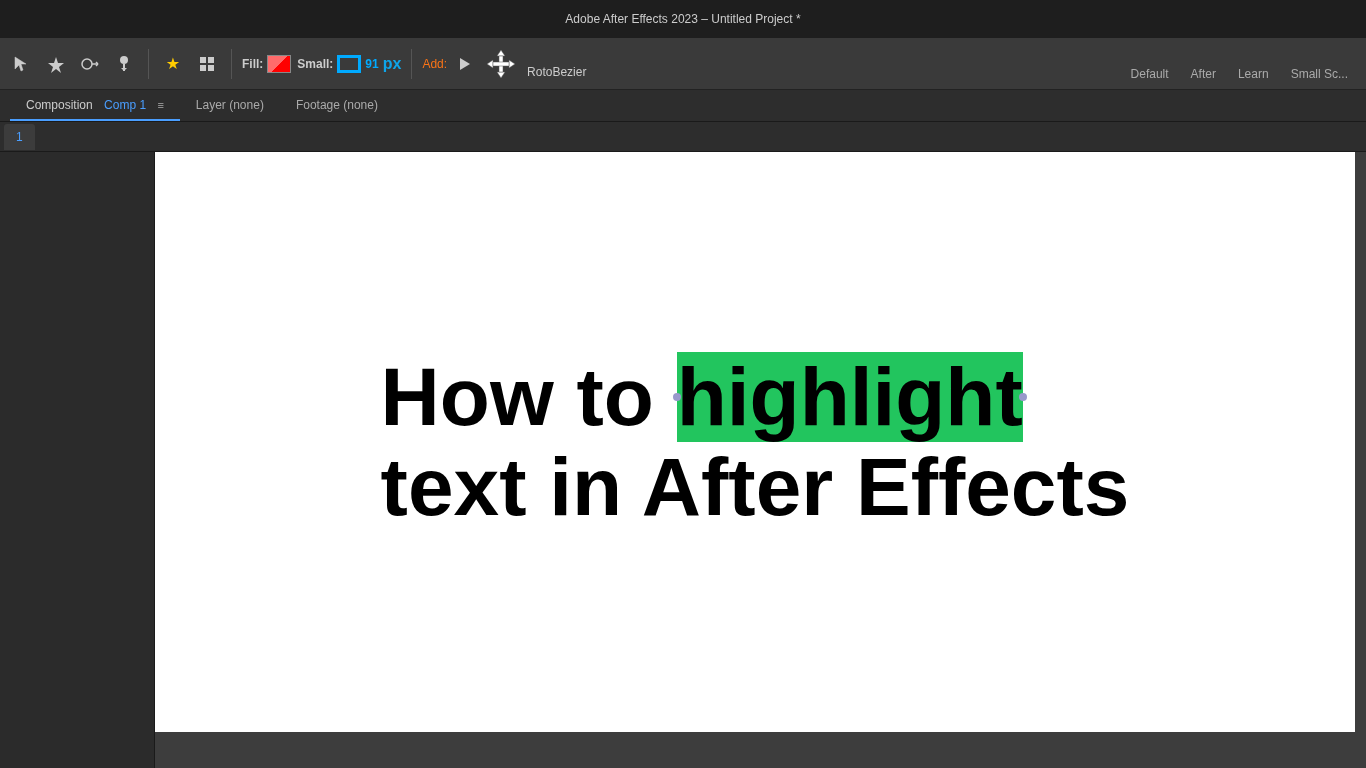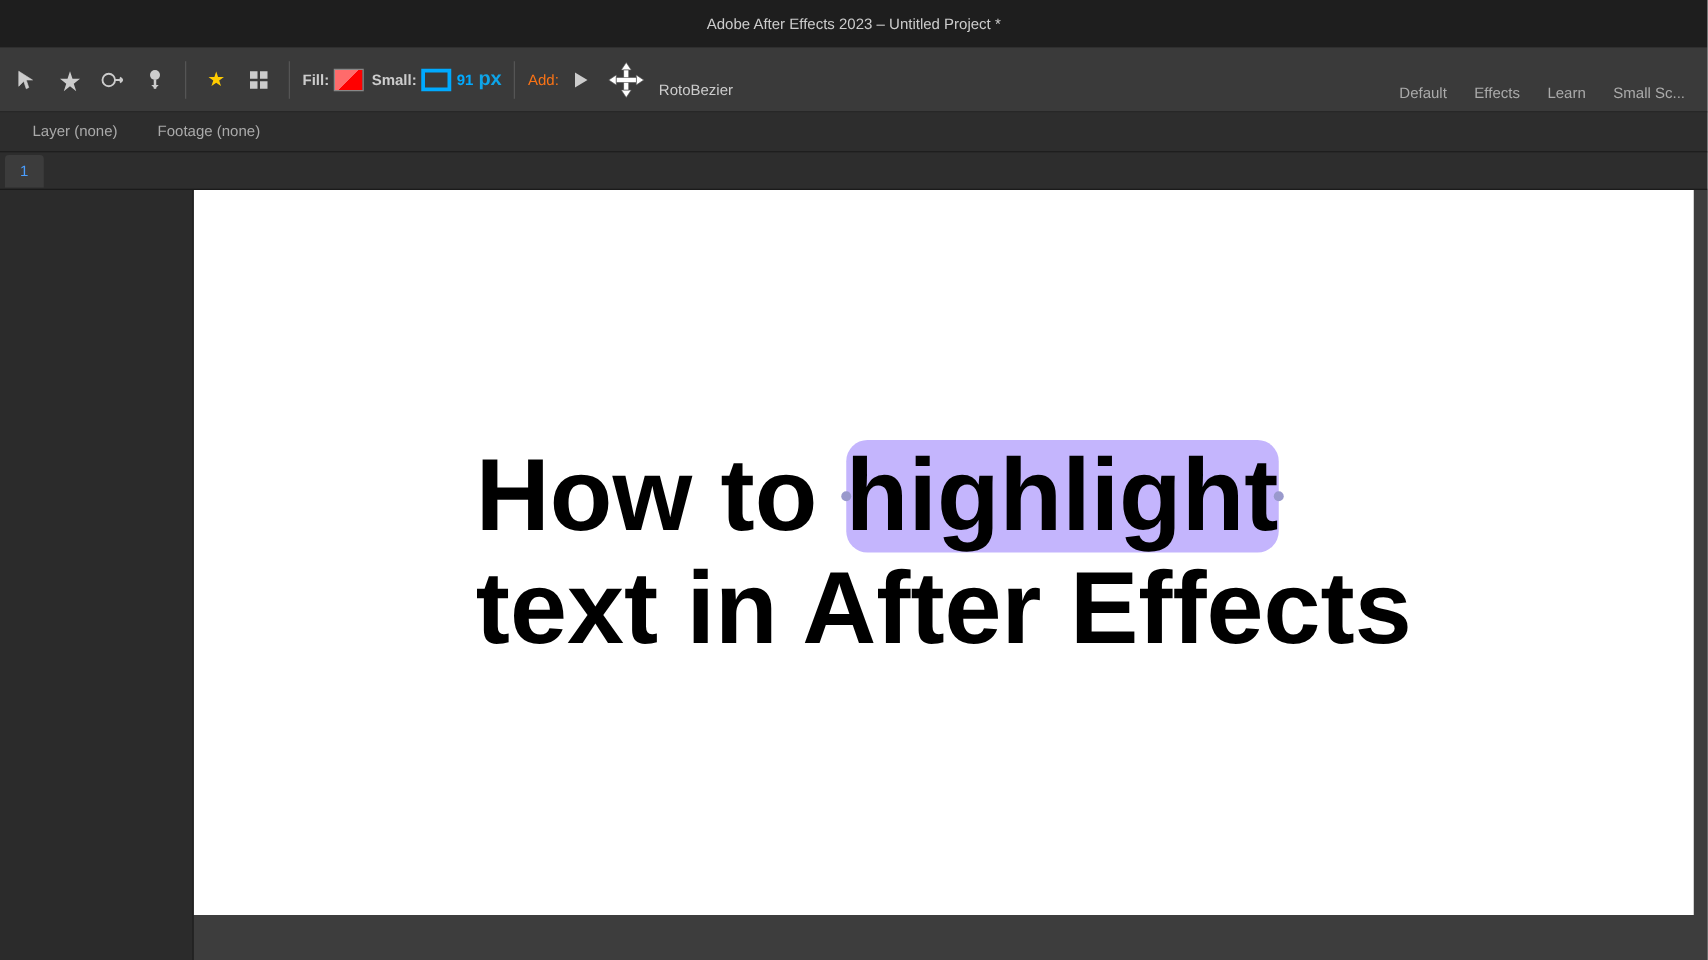--- a/index.html
+++ b/index.html
@@ -258,25 +258,24 @@
 
     .headline-line2 {
       font-size: 82px;
       font-weight: 900;
       color: #000000;
       line-height: 1.1;
       white-space: nowrap;
     }
 
     .highlight-word {
-      background-color: #c4b5fd;
+      background-color: #22c55e;
       color: #000000;
       position: relative;
       display: inline-block;
-      border-radius: 17px;
     }
 
     
     .handle {
       width: 8px;
       height: 8px;
       background: #9999cc;
       border-radius: 50%;
       position: absolute;
       top: 50%;
@@ -369,27 +368,34 @@
       <polygon points="32,18 26,14 26,22" fill="white" stroke="#555" stroke-width="0.5"></polygon>
       <rect x="16" y="10" width="4" height="16" fill="white" stroke="#555" stroke-width="0.5"></rect>
       <rect x="10" y="16" width="16" height="4" fill="white" stroke="#555" stroke-width="0.5"></rect>
     </svg>
   </div>
 
   <span class="rotobezier-label">RotoBezier</span>
 
   <div class="workspace-tabs">
     <span class="workspace-tab">Default</span>
-    <span class="workspace-tab">Effects</span>
+    <span class="workspace-tab">After</span>
     <span class="workspace-tab">Learn</span>
     <span class="workspace-tab">Small Sc...</span>
   </div>
 </div>
 
 <div id="panel-header">
+  <div class="panel-tab active">
+    <span class="comp-word">Composition</span>
+    &nbsp;
+    <span class="comp-name">Comp 1</span>
+    &nbsp;
+    <span class="panel-tab-icon">≡</span>
+  </div>
   <div class="panel-tab">
     <span>Layer (none)</span>
   </div>
   <div class="panel-tab">
     <span>Footage (none)</span>
   </div>
 </div>
 
 <div id="tab-row">
   <div class="comp-tab">

